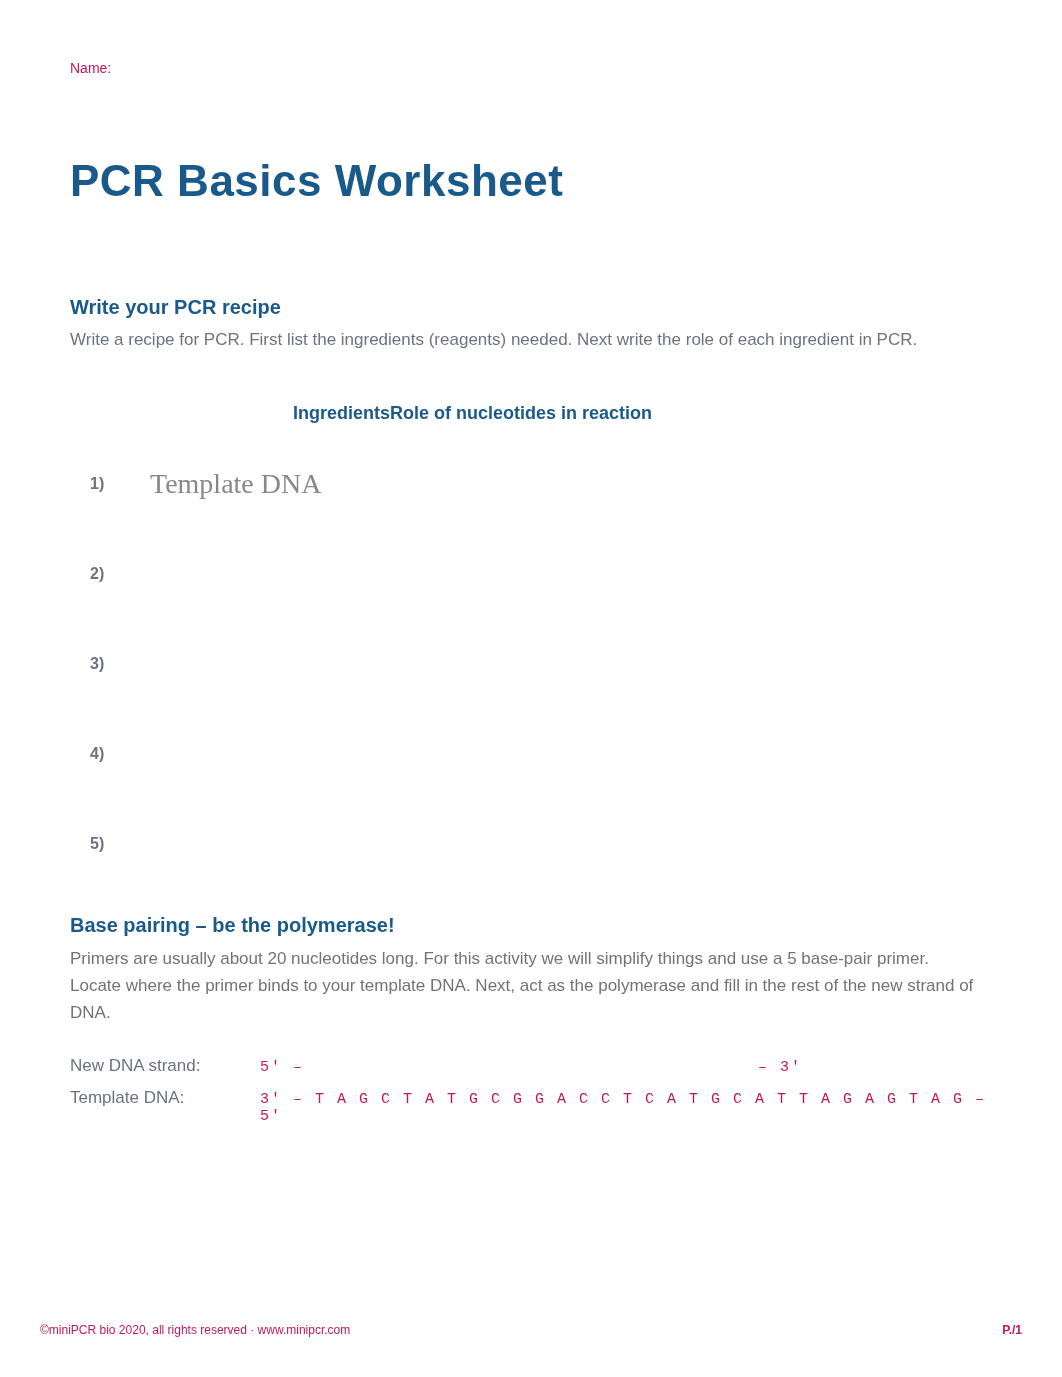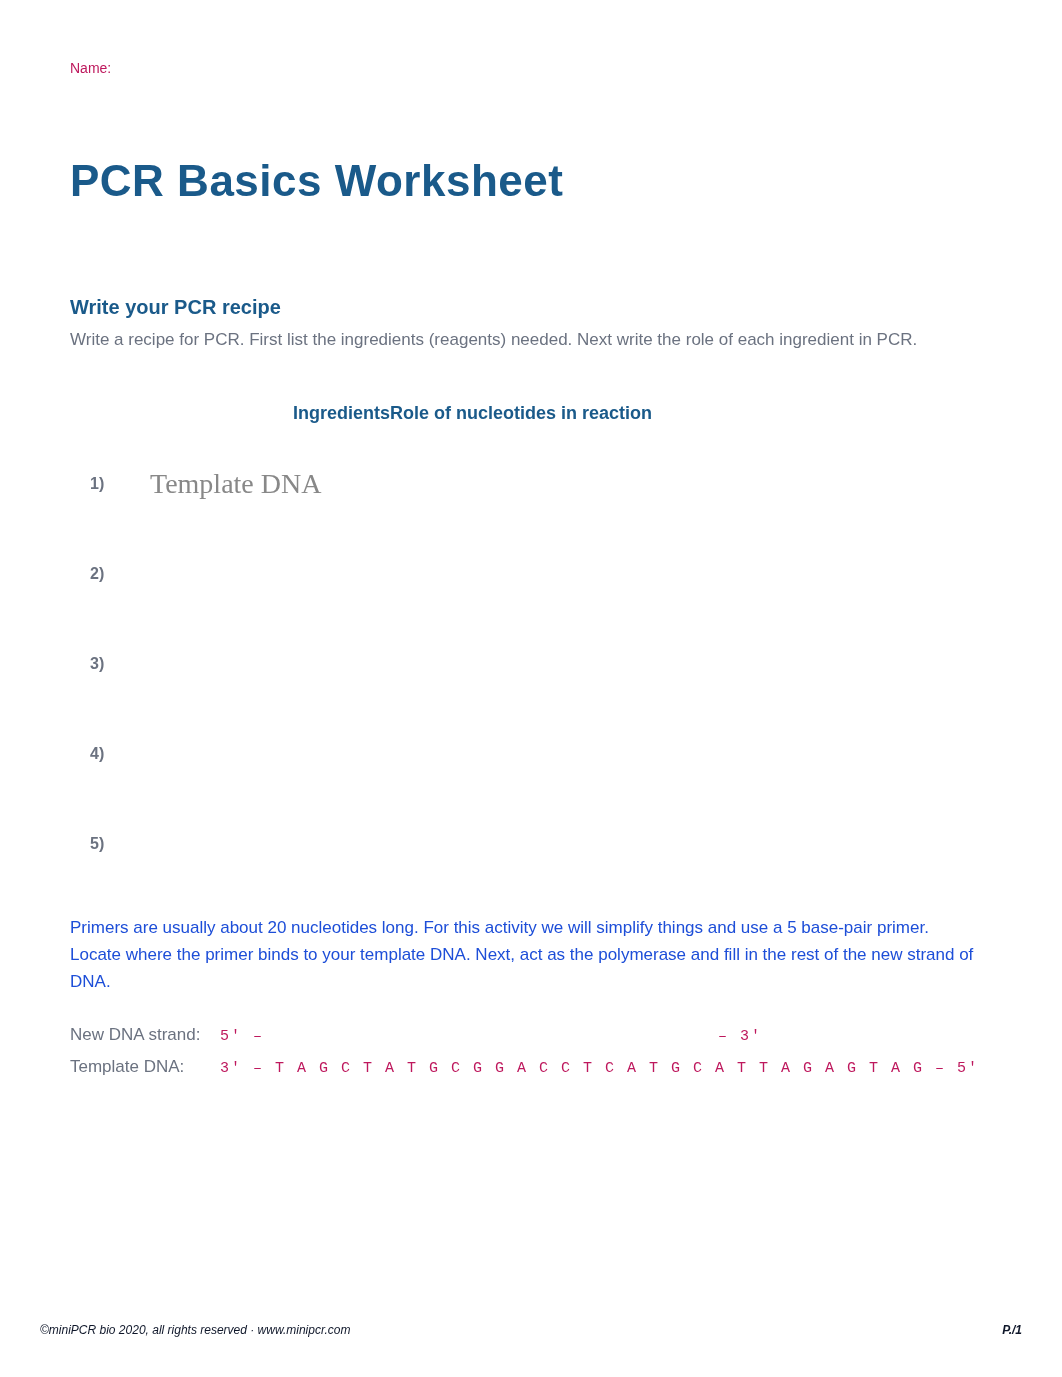--- a/index.html
+++ b/index.html
@@ -74,41 +74,42 @@
       font-family: 'Brush Script MT', 'Comic Sans MS', cursive;
       font-size: 28px;
       color: #888;
       margin-left: 0px;
     }
     .section2 {
       margin-top: 40px;
     }
     .primer-text {
       font-size: 17px;
-      color: #1d4ed8;
+      color: #737373;
       line-height: 1.6;
     }
     .mono-seq {
       font-family: 'Courier New', monospace;
       letter-spacing: 4px;
       font-size: 15px;
       color: #6b7280;
     }
     .primer-line {
       margin-top: 20px;
       margin-bottom: 10px;
     }
     .primer-label {
       font-size: 17px;
       color: #6b7280;
     }
     .seq-row {
       display: flex;
       align-items: baseline;
       margin-top: 12px;
+      gap: 40px;
     }
     .seq-label {
       font-size: 17px;
       color: #6b7280;
       width: 150px;
       flex-shrink: 0;
     }
     .seq-content {
       font-family: 'Courier New', monospace;
       font-size: 15px;
@@ -116,22 +117,21 @@
       letter-spacing: 2px;
     }
     .footer {
       position: absolute;
       bottom: 40px;
       left: 40px;
       right: 40px;
       display: flex;
       justify-content: space-between;
       font-size: 12px;
-      color: #0f172a;
-      font-style: italic;
+      color: #be185d;
     }
     .page-num {
       font-weight: 600;
     }
   </style>
 </head>
 <body>
 
 <div class="name-line">Name:</div>
 
@@ -162,20 +162,21 @@
     <div class="row-num">4)</div>
     <div class="handwritten"></div>
   </div>
   <div class="ingredient-row">
     <div class="row-num">5)</div>
     <div class="handwritten"></div>
   </div>
 </div>
 
 <div class="section2">
+  <div class="section-heading">Base pairing – be the polymerase!</div>
   <div class="primer-text">Primers are usually about 20 nucleotides long. For this activity we will simplify things and use a 5 base-pair primer.</div>
 
   <div class="primer-text">Locate where the primer binds to your template DNA. Next, act as the polymerase and fill in the rest of the new strand of DNA.</div>
 
   <div class="seq-row" style="margin-top:30px;">
     <div class="seq-label">New DNA strand:</div>
     <div class="seq-content">
       <span>5'  –</span>
       <span style="display:inline-block; width:432px;"></span>
       <span>– 3'</span>

